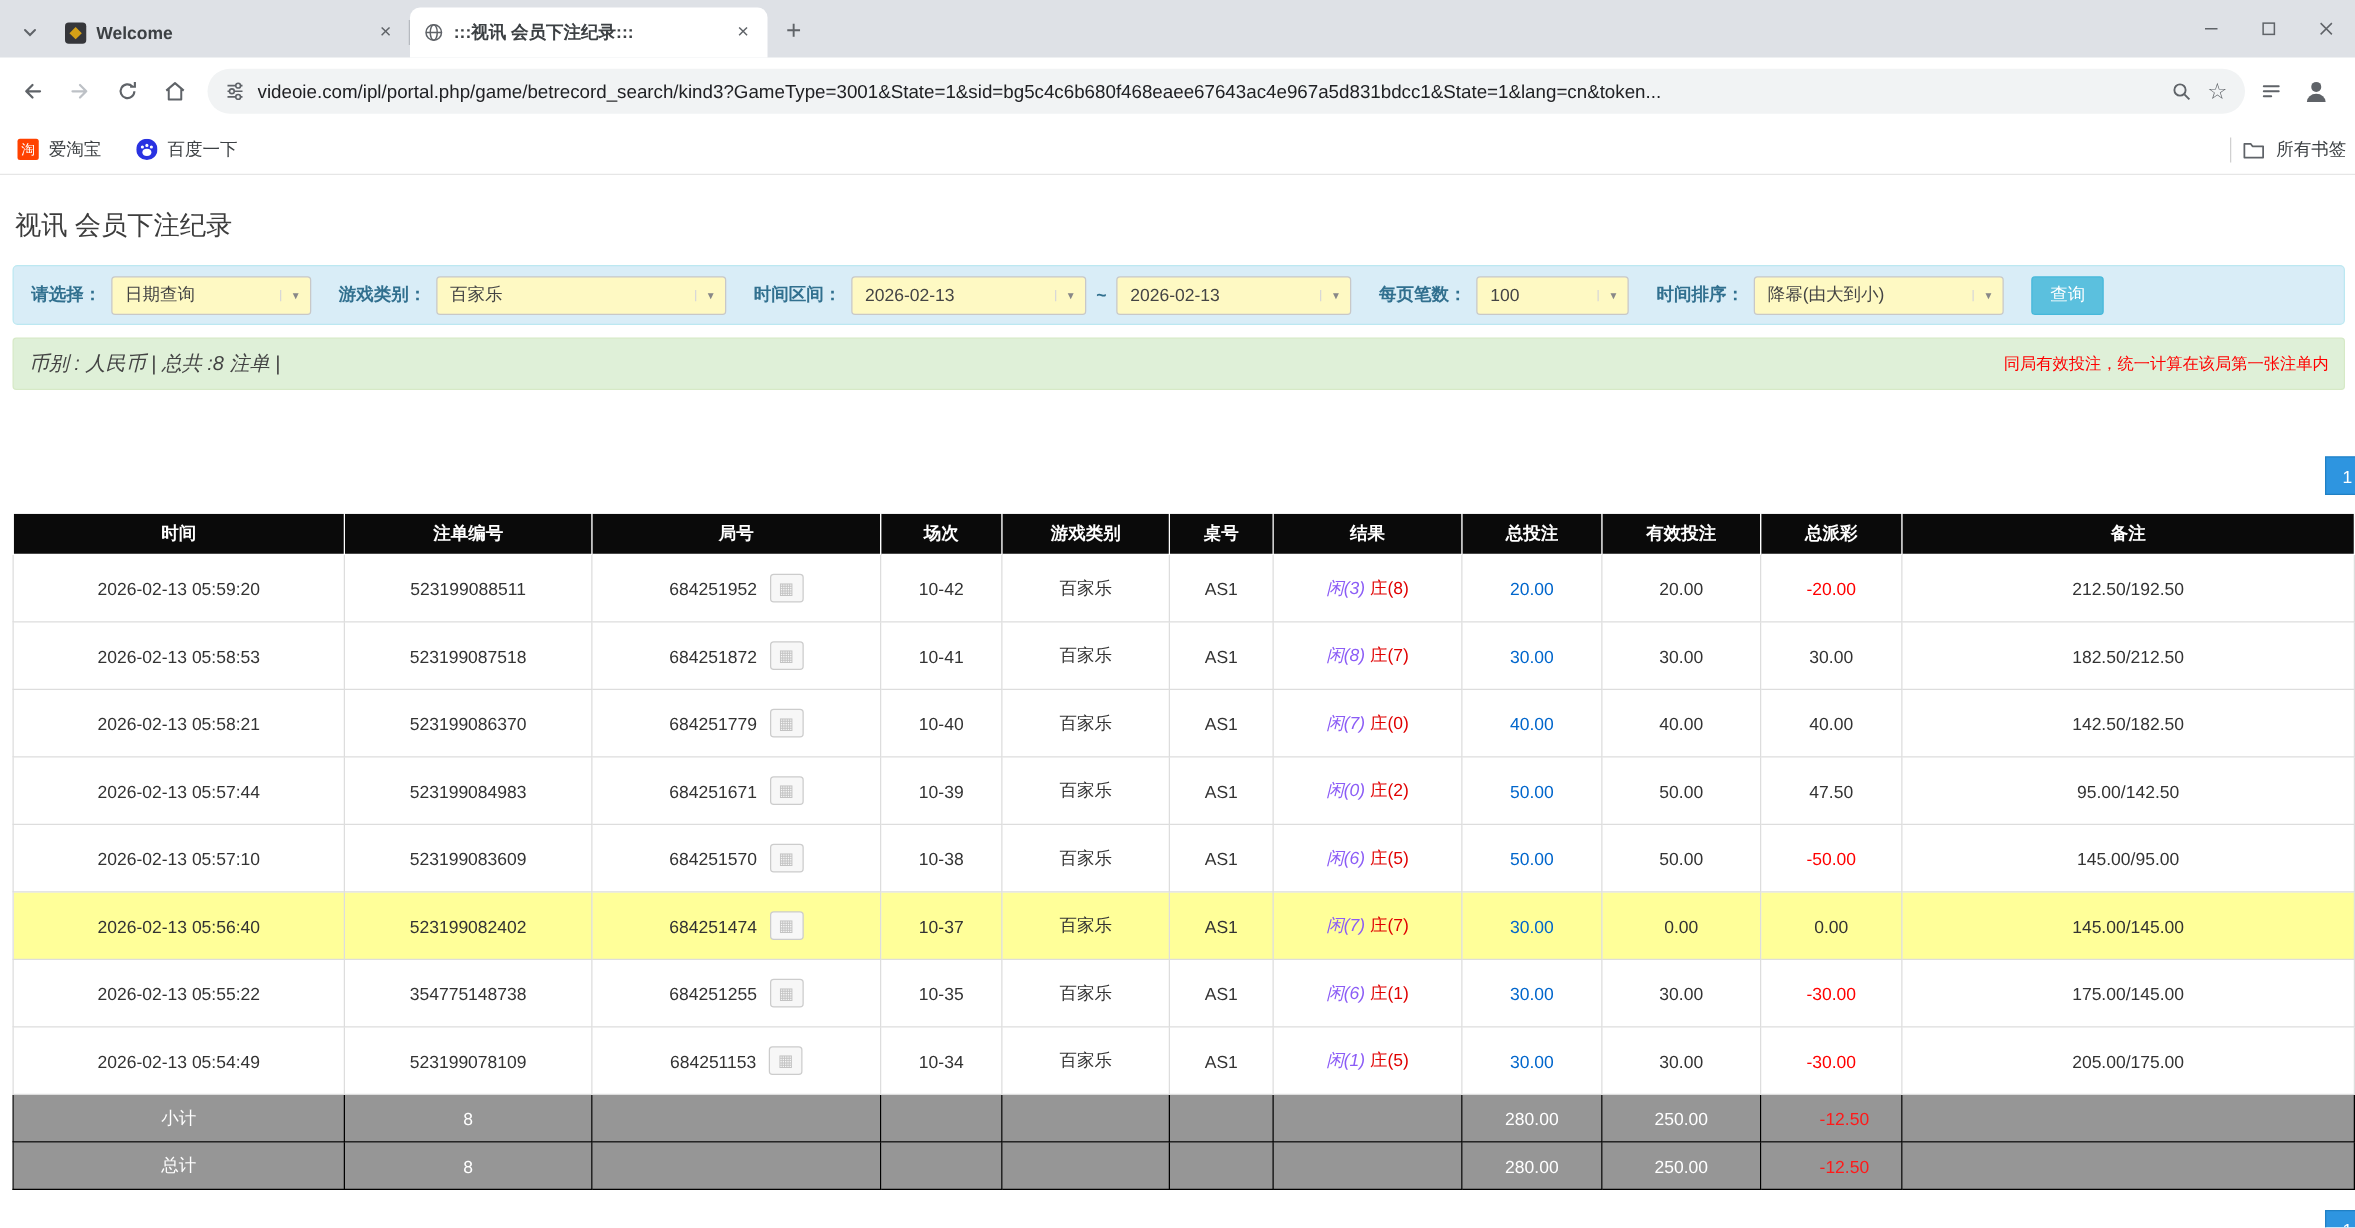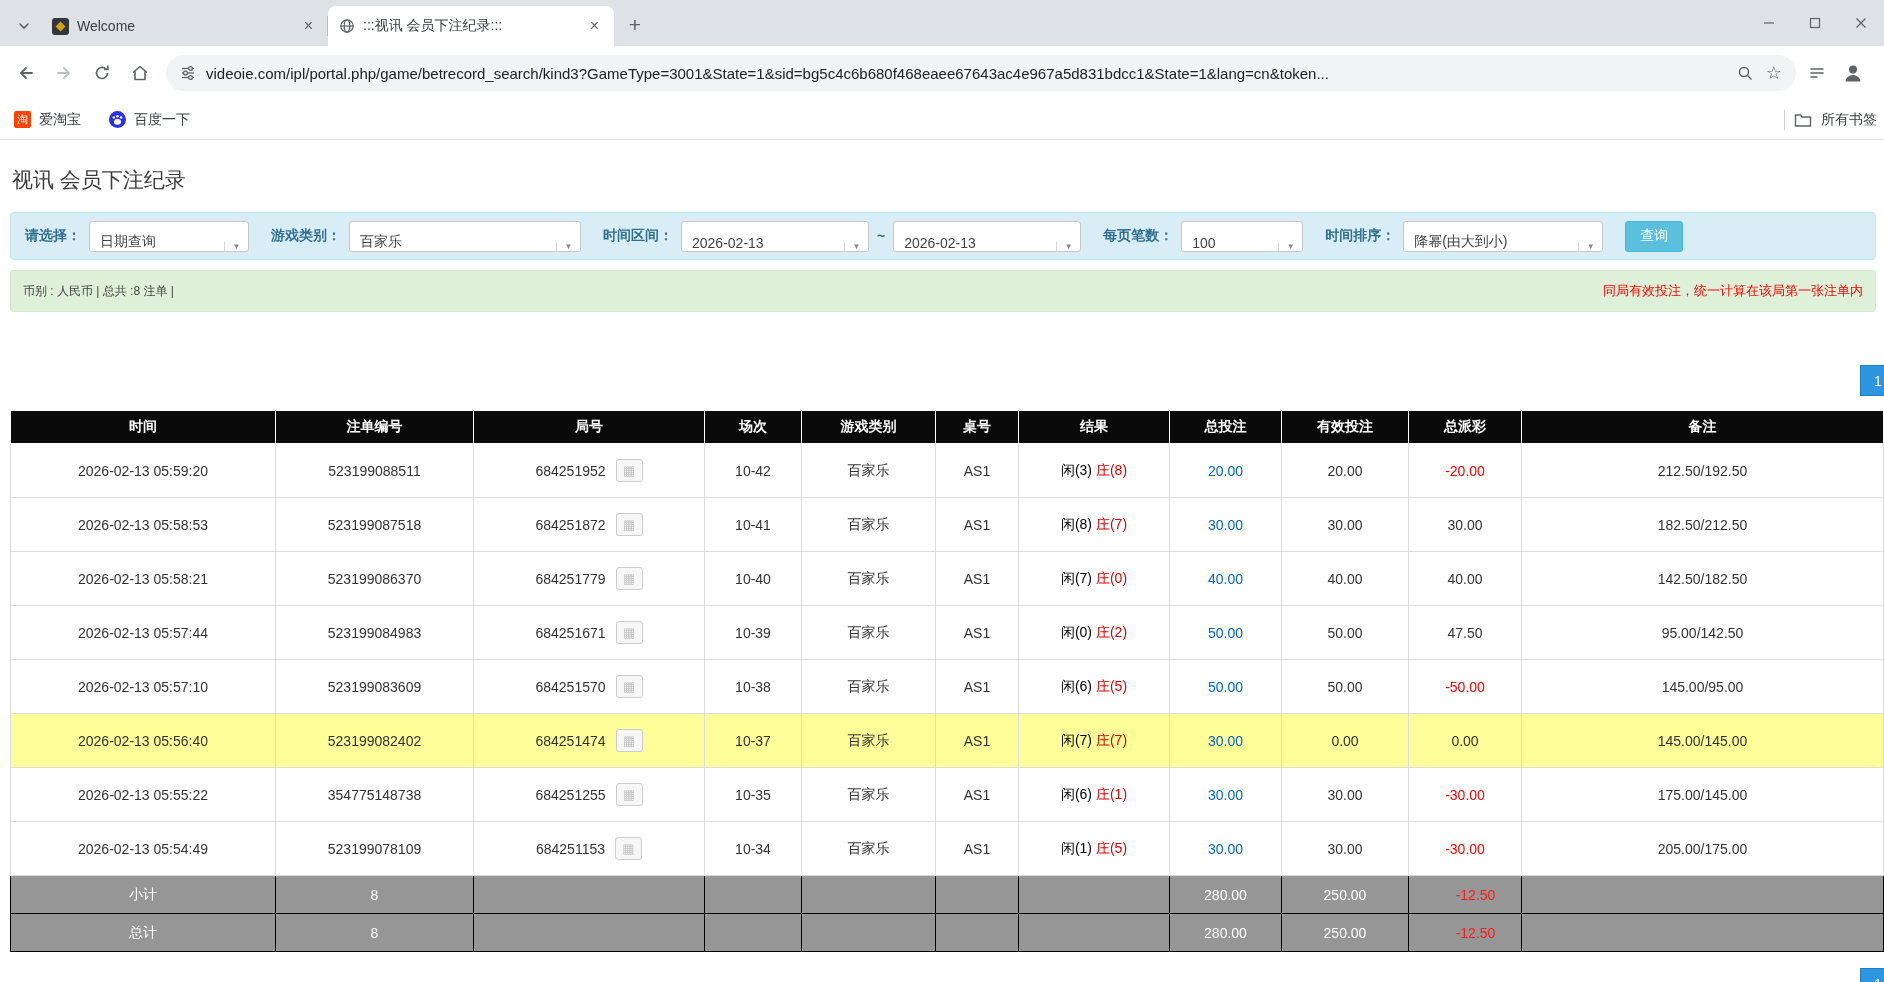--- a/index.html
+++ b/index.html
@@ -8,21 +8,21 @@
   button { background:none; border:none; font-family:inherit; }
 
   .window { position:relative; width:1884px; height:982px; overflow:hidden; background:#fff; }
 
   
   .tabstrip { height:46px; background:#dee1e6; display:flex; align-items:flex-end; position:relative; }
   .tab-search-btn { width:28px; height:28px; margin:0 4px 6px 10px; display:flex; align-items:center; justify-content:center; border-radius:50%; }
   .tab { width:286px; height:40px; display:flex; align-items:center; padding:0 10px; gap:8px; color:#3c4043; font-size:14px; border-radius:8px 8px 0 0; position:relative; }
   .tab.inactive::after { content:""; position:absolute; right:0; top:10px; bottom:10px; width:1px; background:#b6bac0; }
   .tab.active { background:#fff; }
-  .tab-title { flex:1; white-space:nowrap; overflow:hidden; }
+  .tab-title { flex:1; white-space:nowrap; overflow:hidden;font-weight:bold; }
   .tab-close { width:19px; height:19px; line-height:17px; text-align:center; border-radius:50%; font-size:16px; color:#5f6368; flex:0 0 auto; }
   .favicon { width:17px; height:17px; flex:0 0 auto; display:flex; align-items:center; justify-content:center; }
   .fav-dark { background:#35363a; border-radius:3px; position:relative; }
   .fav-dark::after { content:""; position:absolute; left:5px; top:5px; width:7px; height:7px; background:#d4a017; transform:rotate(45deg); }
   .newtab-btn { width:30px; height:30px; margin:0 0 6px 6px; font-size:21px; color:#5f6368; display:flex; align-items:center; justify-content:center; border-radius:50%; }
   .win-controls { position:absolute; right:0; top:0; height:46px; display:flex; }
   .win-controls button { width:46px; height:46px; display:flex; align-items:center; justify-content:center; }
 
   .navbar { height:54px; background:#fff; display:flex; align-items:center; padding:0 8px; gap:2px; }
   .nav-icon { width:36px; height:36px; display:flex; align-items:center; justify-content:center; border-radius:50%; }
@@ -40,43 +40,43 @@
   .bm-sep { width:1px; height:20px; background:#d0d0d0; flex:0 0 auto; }
   .bm-right .bm { white-space:nowrap; }
 
   
   .content { height:842px; background:#fff; position:relative; }
   .page-title { font-size:21px; font-weight:400; color:#3c3c3c; padding:26px 0 18px 12px; }
 
   .filterbar { margin:0 8px 0 10px; height:48px; background:#d9edf7; border:1px solid #bce8f1; border-radius:4px; display:flex; align-items:center; padding:0 14px; gap:8px; font-size:14px; }
   .flabel { color:#31708f; font-weight:bold; margin-left:14px; white-space:nowrap; }
   .flabel.first { margin-left:0; }
-  .fselect { height:31px; background:#ffffff; border:1px solid #c8c8c8; border-radius:3px; display:flex; align-items:flex-end; flex:0 0 auto; }
+  .fselect { height:31px; background:#fef9c3; border:1px solid #c8c8c8; border-radius:3px; display:flex; align-items:center; flex:0 0 auto; }
   .fselect .val { padding:0 10px; color:#444; display:flex; align-items:center; white-space:nowrap; overflow:hidden; flex:1; }
   .fselect .arr { width:24px; border-left:1px solid #d8d8d8; display:flex; align-items:center; justify-content:center; color:#888; font-size:8px; flex:0 0 auto; }
   .tilde { color:#31708f; font-weight:bold; }
   .query-btn { margin-left:14px; height:31px; padding:0 14px; background:#5bc0de; border:1px solid #46b8da; border-radius:3px; color:#fff; font-size:14px; }
 
   .noticebar { margin:10px 8px 0 10px; height:42px; background:#dff0d8; border:1px solid #d6e9c6; border-radius:3px; display:flex; align-items:center; justify-content:space-between; padding:0 12px; }
-  .notice-left { font-size:12px; color:#444; }
+  .notice-left { font-size:16px; color:#444;font-style:italic; }
   .notice-right { font-size:13px; color:#ff0000; }
 
   .pag-top { margin-top:53px; height:31px; position:relative; overflow:hidden; }
   .pbtn { position:absolute; width:36px; height:31px; background:#2e95e0; border:1px solid #2080c4; color:#fff; font-size:14px; display:flex; align-items:center; justify-content:center; }
   .pag-top .pbtn { right:-12px; top:0; }
   .pag-bottom-btn { right:-12px; bottom:-17px; position:absolute; }
 
   .bet-table { width:1874px; margin:14px 0 0 10px; border-collapse:collapse; table-layout:fixed; font-size:14px; color:#333; text-align:center; }
   .bet-table thead th { background:#0a0a0a; color:#fff; font-weight:bold; height:33px; border:1px solid #fff; font-size:14px; }
   .bet-table tbody td { background:#fff; border:1px solid #ddd; height:54px; }
   .bet-table tr.hl td { background:#ffff99; }
   .bet-table tr.sum td { background:#969696; color:#fff; border:1px solid #000000; height:38px; }
   .bet-table tr.sum td.neg { color:#ff1a1a;padding-left:21px; }
   .bet-table td.neg { color:#ff0000; }
-  .res-p { color:#000000; }
+  .res-p { color:#8b5cf6;font-style:italic; }
   .res-b { color:#e00000; }
   .blue-link { color:#0066cc; }
   .round-cell-inner { display:inline-flex; align-items:center; gap:10px; justify-content:center; }
   .icon-btn { width:27px; height:23px; background:#f7f7f7; border:1px solid #ccc; border-radius:3px; color:#c3c3c3; font-size:13px; line-height:1; display:inline-flex; align-items:center; justify-content:center; }
 </style>
 </head>
 <body>
 
 <div class="window" data-interactable="false">
 

